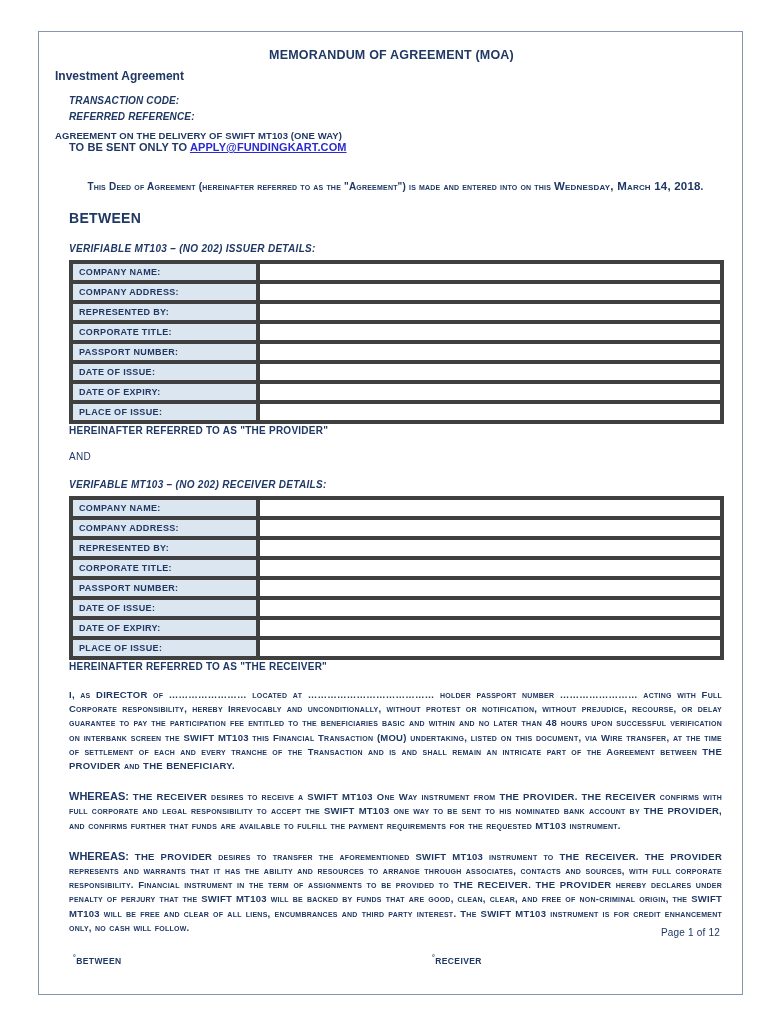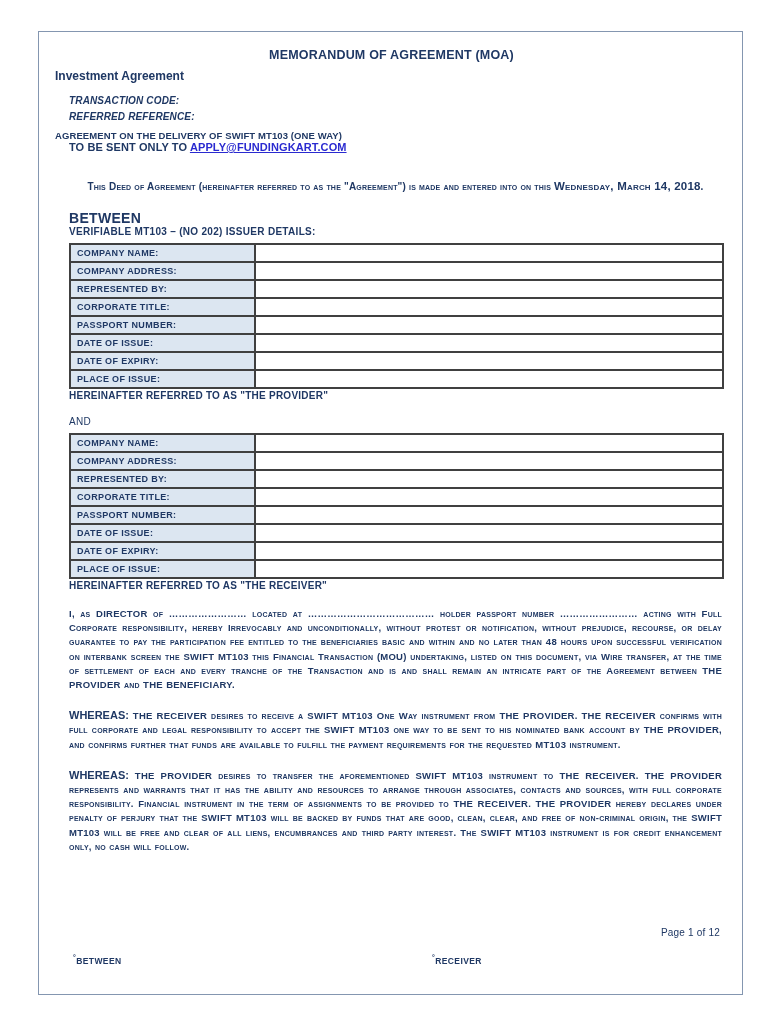--- a/index.html
+++ b/index.html
@@ -98,34 +98,36 @@
   }
   .big { font-size: 11.5px; }
 
   .between {
     margin-top: 16px;
     font-size: 14px;
     font-weight: bold;
     letter-spacing: .3px;
   }
   .section-head {
+    margin-top: 17px;
     font-size: 10px;
     font-weight: bold;
     letter-spacing: .3px;
+    font-style: italic;
   }
 
   
   table.detail-table {
     margin-top: 6px;
     width: 655px;
     border-collapse: collapse;
     table-layout: fixed;
   }
   table.detail-table td {
-    border: 2px solid #404040;
+    border: 4px solid #404040;
     height: 16px;
     padding: 0 0 0 6px;
     font-size: 9px;
     font-weight: bold;
     letter-spacing: .35px;
     color: #1f3864;
     vertical-align: middle;
   }
   td.lab {
     width: 177px;
@@ -257,20 +259,21 @@
             <td class="lab">PLACE OF ISSUE:</td>
             <td class="val"></td>
           </tr>
         </tbody>
       </table>
 
       <div class="hereinafter">HEREINAFTER REFERRED TO AS "THE PROVIDER"</div>
 
       <div class="and-line">AND</div>
 
+      <div class="section-head">VERIFABLE MT103 – (NO 202) RECEIVER DETAILS:</div>
 
       <table class="detail-table">
         <tbody>
           <tr>
             <td class="lab">COMPANY NAME:</td>
             <td class="val"></td>
           </tr>
           <tr>
             <td class="lab">COMPANY ADDRESS:</td>
             <td class="val"></td>

